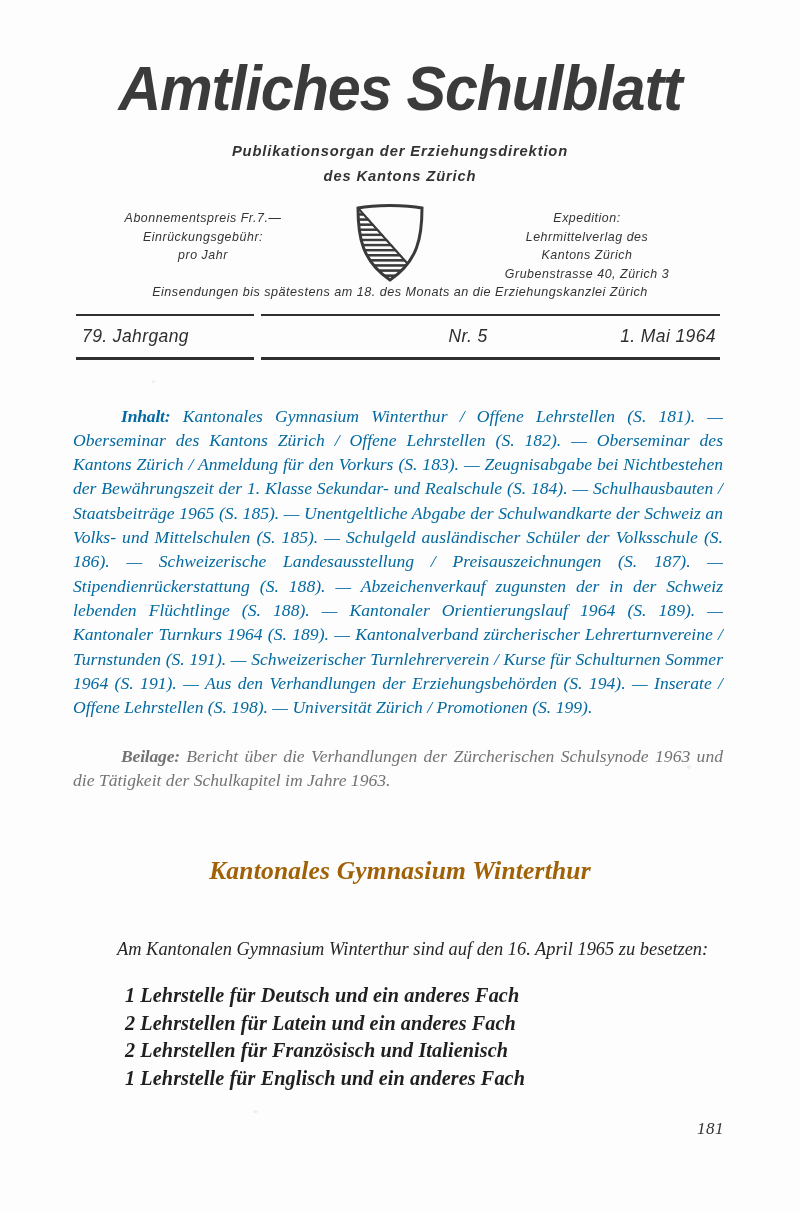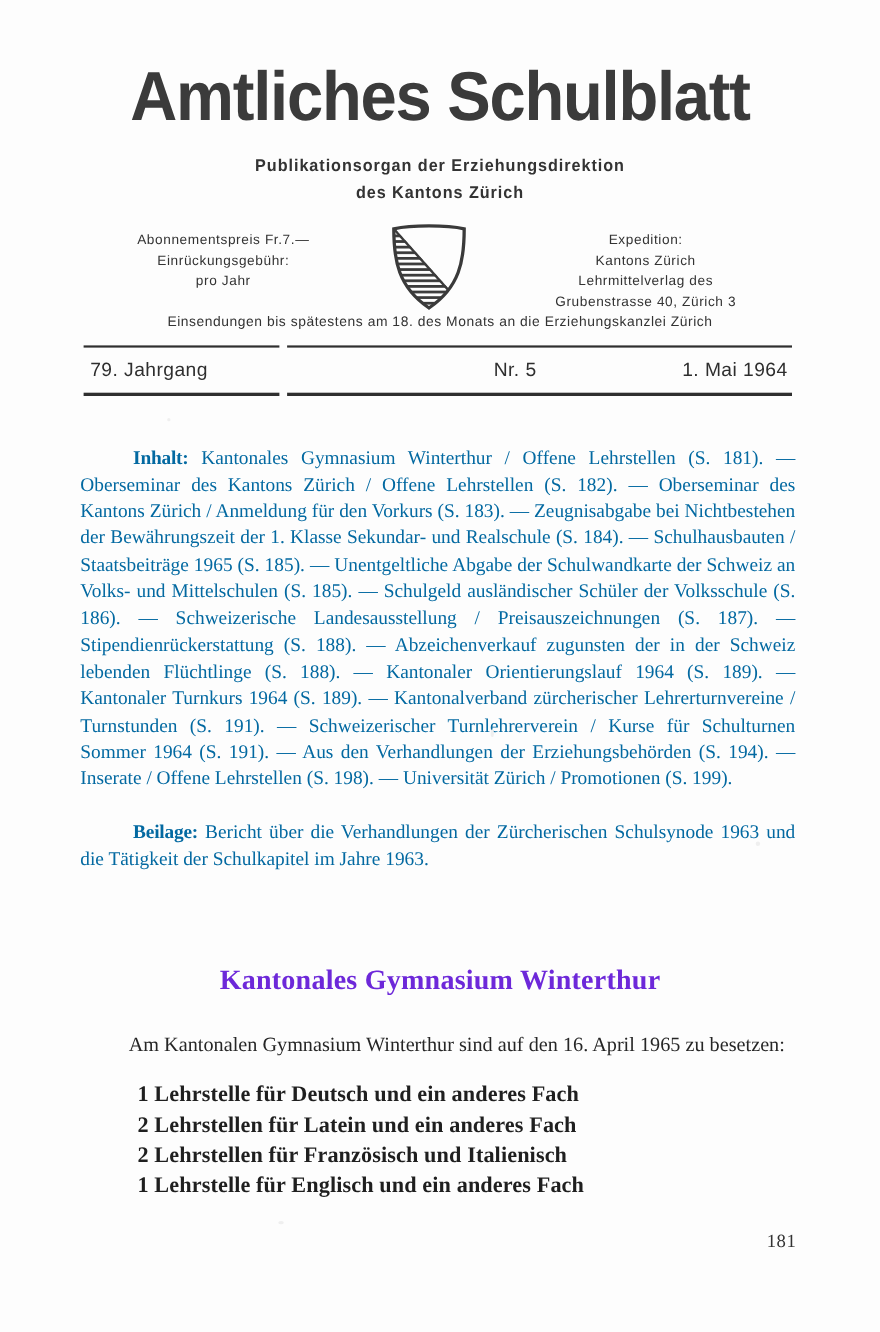--- a/index.html
+++ b/index.html
@@ -16,20 +16,21 @@
     font-family: "Liberation Serif", "DejaVu Serif", serif;
     color: #2b2b2b;
     overflow: hidden;
   }
 
   .page {
     position: absolute;
     left: 0; top: 0;
     width: 800px;
     height: 1178px;
+    font-style: italic;
   }
 
   
   .masthead {
     position: absolute;
     left: 0;
     top: 56px;
     width: 800px;
     text-align: center;
   }
@@ -163,36 +164,36 @@
   }
 
   .supp {
     position: absolute;
     left: 73px;
     top: 704px;
     width: 650px;
     font-size: 17.6px;
     line-height: 24.3px;
     text-align: justify;
-    color: #0369a1;
+    color: #737373;
     margin-top: 40px;
   }
   .supp .lead-indent { display: inline-block; width: 48px; }
 
   
   .article-title {
     position: absolute;
     left: 0;
-    top: 855px;
+    top: 835px;
     width: 800px;
     text-align: center;
     font-size: 25.5px;
     font-weight: bold;
     letter-spacing: 0.2px;
-    color: #6d28d9;
+    color: #a16207;
   }
 
   .article-intro {
     position: absolute;
     left: 73px;
     top: 918px;
     width: 650px;
     font-size: 18.4px;
     line-height: 27px;
     text-align: justify;
@@ -275,22 +276,22 @@
             <rect x="0" y="0" width="72" height="80" fill="url(#hatch)"></rect>
           </g>
           <line x1="3" y1="4" x2="69" y2="78" stroke="#3a3a3a" stroke-width="2.2"></line>
         </g>
         <path d="M4,5 C20,1.5 52,1.5 68,5 C68,34 64,58 36,77 C8,58 4,34 4,5 Z" fill="none" stroke="#3a3a3a" stroke-width="3"></path>
       </svg>
     </div>
 
     <div class="info-col right">
       <div>Expedition:</div>
+      <div>Lehrmittelverlag des</div>
       <div>Kantons Zürich</div>
-      <div>Lehrmittelverlag des</div>
       <div>Grubenstrasse 40, Zürich 3</div>
     </div>
   </div>
 
   <div class="notice-line">Einsendungen bis spätestens am 18. des Monats an die Erziehungskanzlei Zürich</div>
 
   <div class="issue-bar">
     <div class="issue-rule top"></div>
     <div class="rule-notch top"></div>
     <div class="issue-inner">

